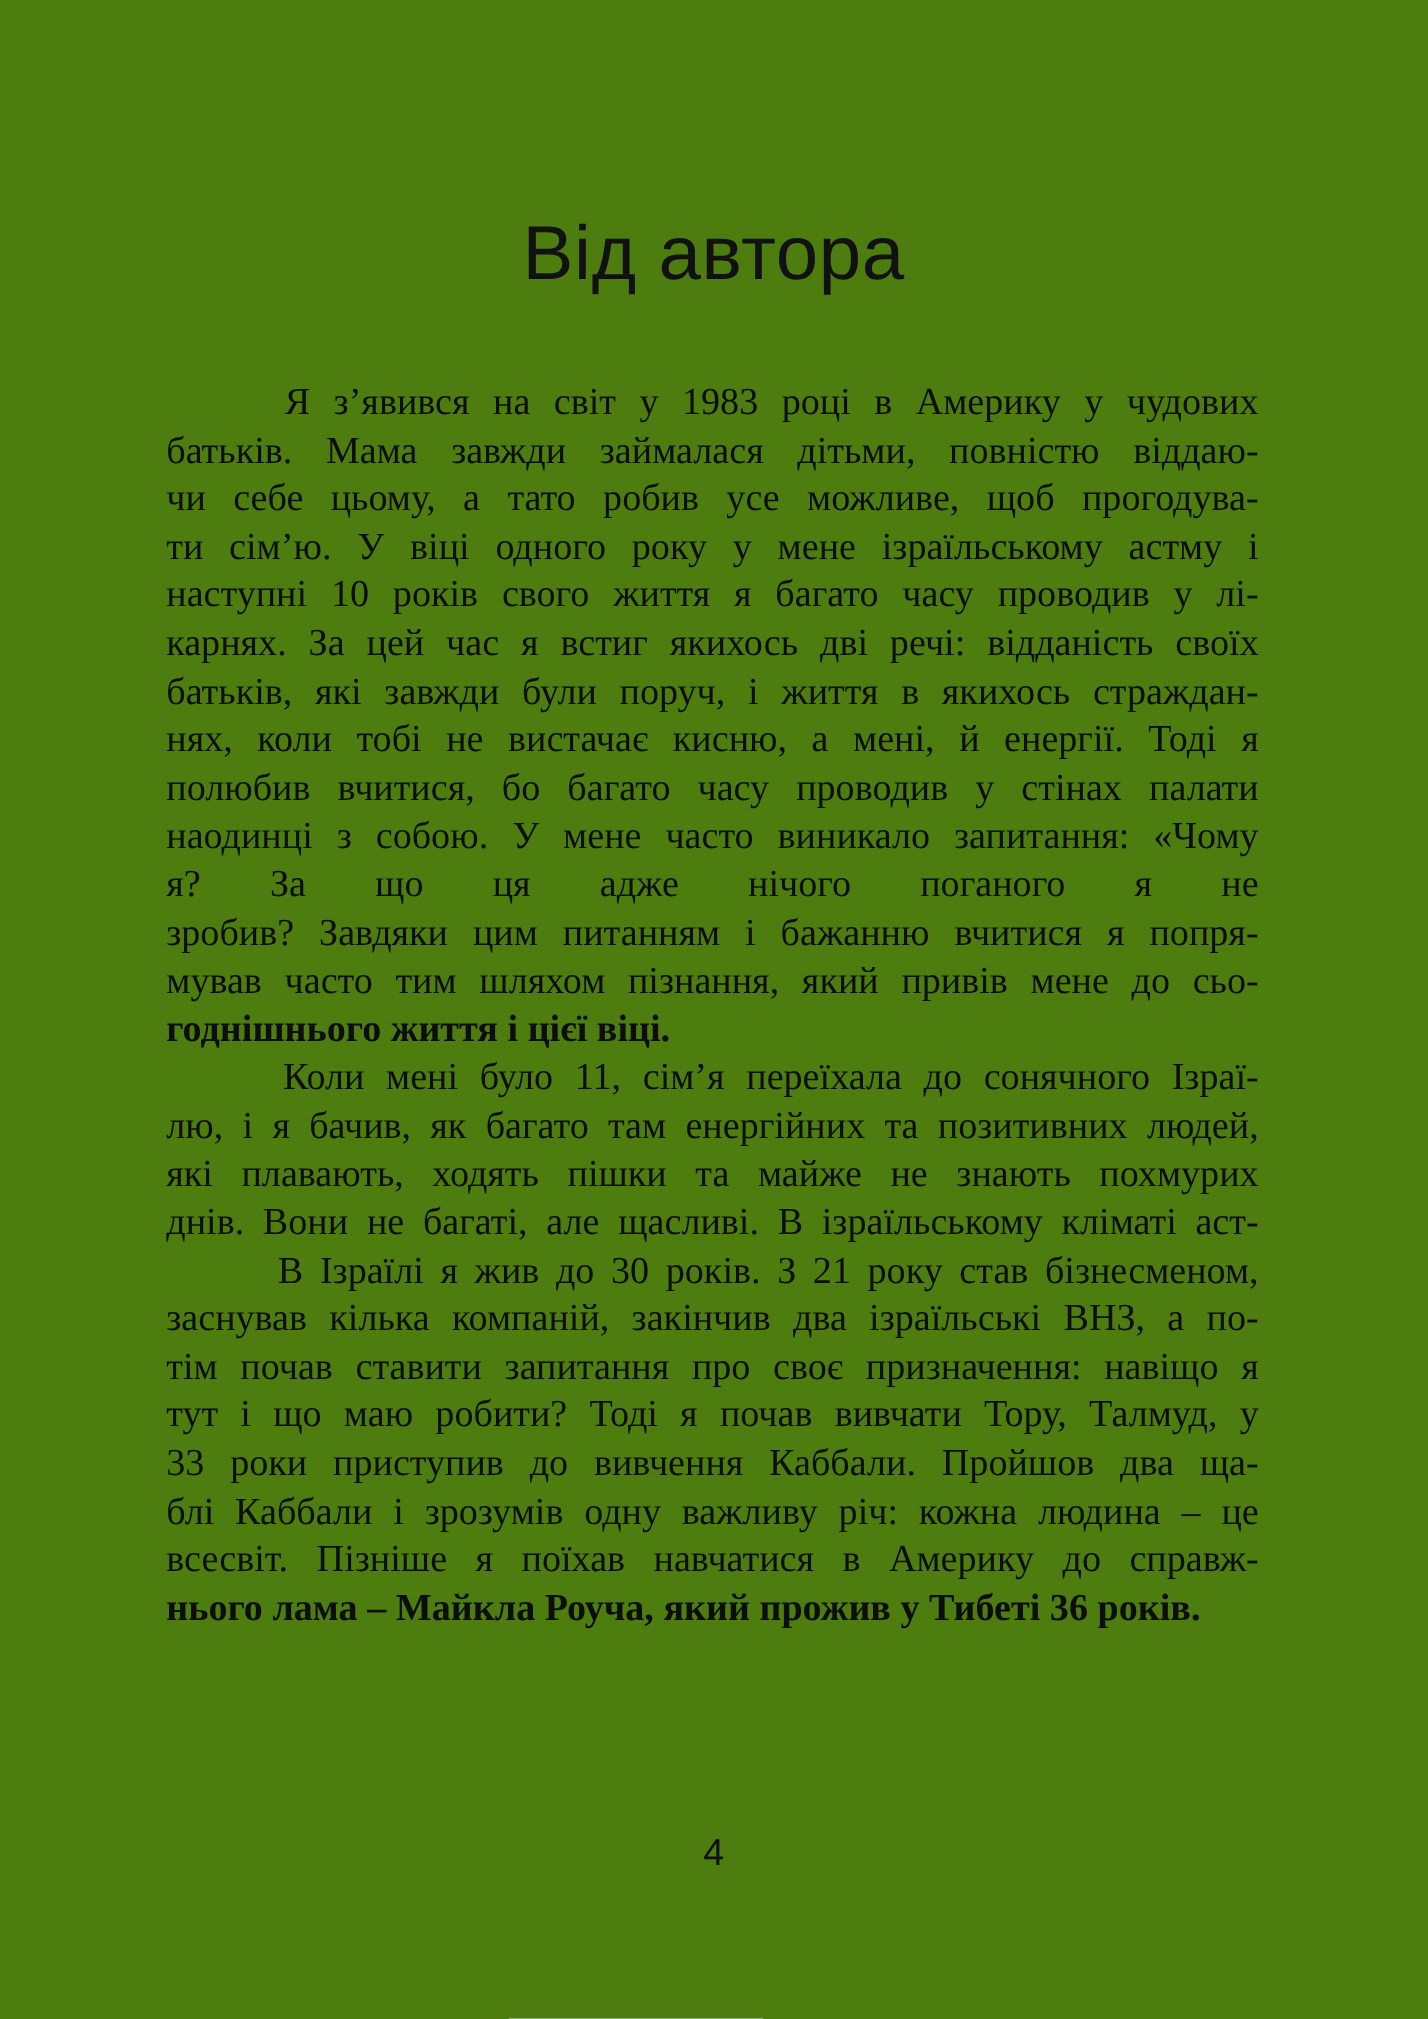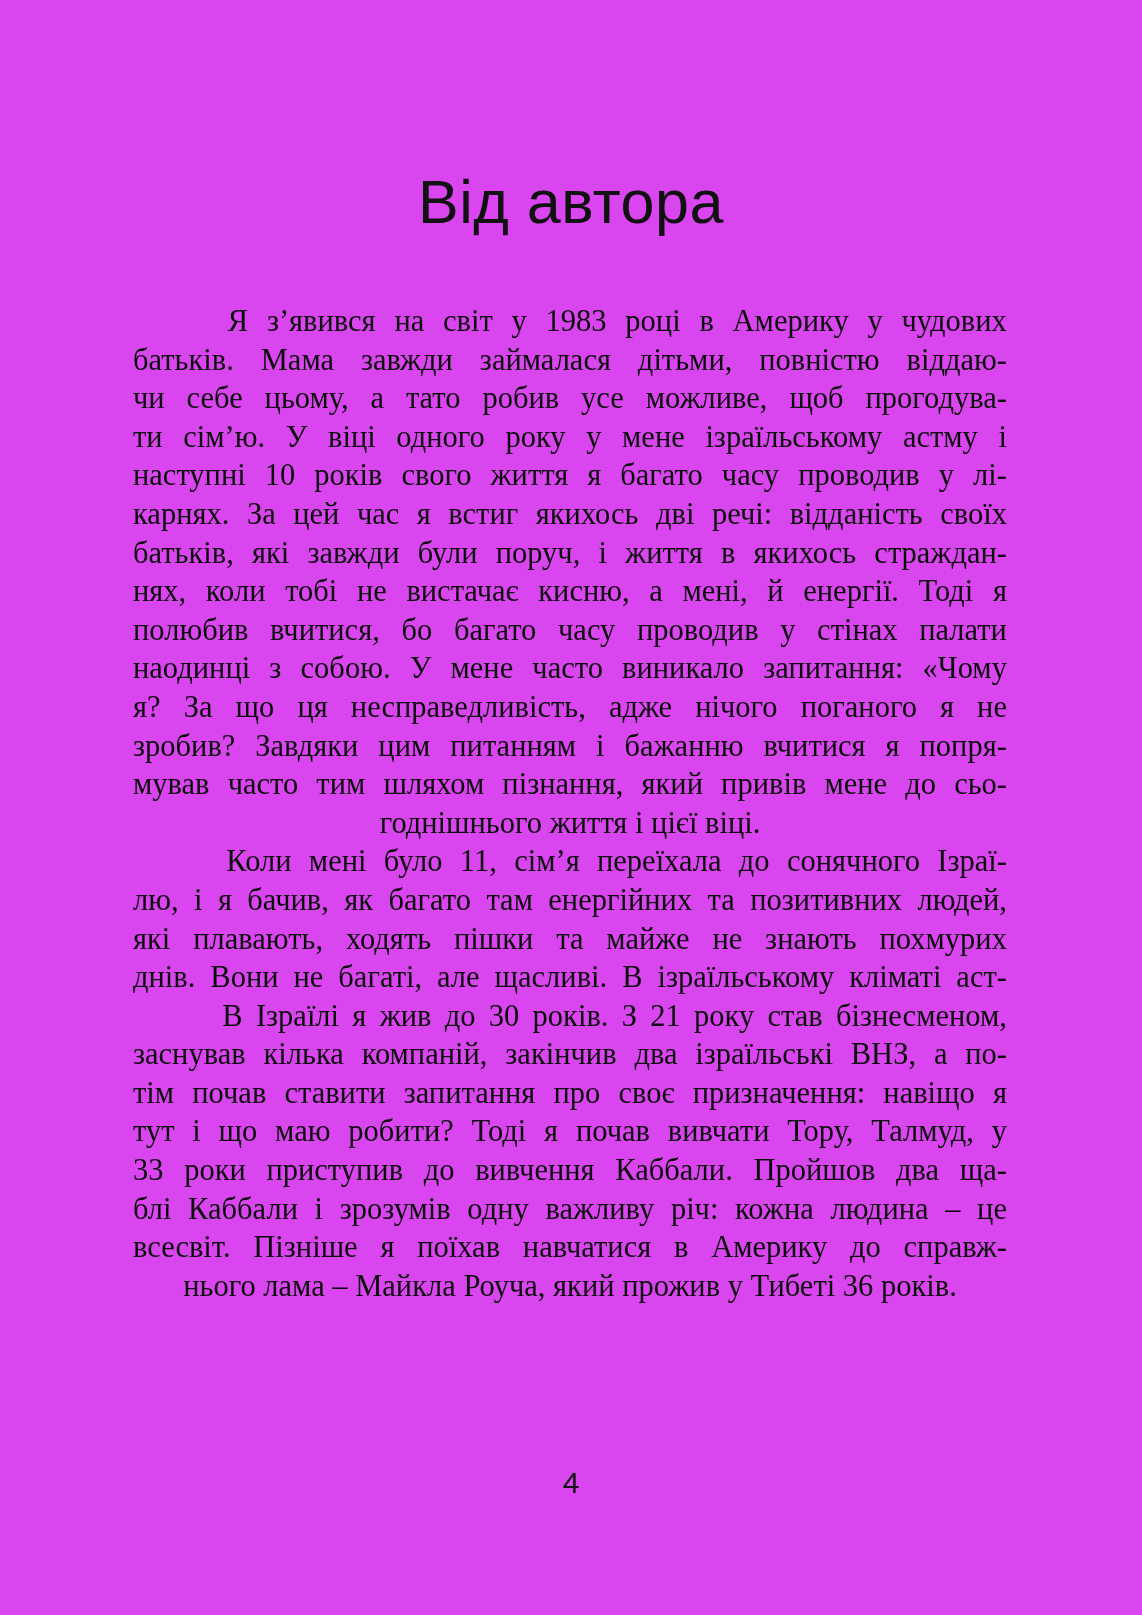--- a/index.html
+++ b/index.html
@@ -5,21 +5,21 @@
   html, body {
     margin: 0;
     padding: 0;
     background: #ffffff;
   }
   .page {
     position: relative;
     width: 1142px;
     height: 1615px;
     margin: 0 auto;
-    background: #d946ef;
+    background: #4d7c0f;
     overflow: hidden;
   }
   .page-title {
     position: absolute;
     top: 128px;
     left: 0;
     width: 1142px;
     text-align: center;
     font-family: "Liberation Sans", "DejaVu Sans", sans-serif;
     font-size: 61px;
@@ -49,21 +49,22 @@
   .para + .para {
     margin-top: 0;
   }
   
   .jline {
     display: flex;
     justify-content: space-between;
     white-space: pre;
   }
   .jline.last {
-    justify-content: center;
+    justify-content: flex-start;
+    font-weight: bold;
   }
   .jline.indent::before {
     content: "";
     display: inline-block;
     width: 76px;
     flex: none;
   }
   .jline > .w {
     flex: none;
   }
@@ -90,21 +91,21 @@
         <div class="jline indent"><span class="w">Я</span><span class="w">з’явився</span><span class="w">на</span><span class="w">світ</span><span class="w">у</span><span class="w">1983</span><span class="w">році</span><span class="w">в</span><span class="w">Америку</span><span class="w">у</span><span class="w">чудових</span></div>
         <div class="jline"><span class="w">батьків.</span><span class="w">Мама</span><span class="w">завжди</span><span class="w">займалася</span><span class="w">дітьми,</span><span class="w">повністю</span><span class="w">віддаю-</span></div>
         <div class="jline"><span class="w">чи</span><span class="w">себе</span><span class="w">цьому,</span><span class="w">а</span><span class="w">тато</span><span class="w">робив</span><span class="w">усе</span><span class="w">можливе,</span><span class="w">щоб</span><span class="w">прогодува-</span></div>
         <div class="jline"><span class="w">ти</span><span class="w">сім’ю.</span><span class="w">У</span><span class="w">віці</span><span class="w">одного</span><span class="w">року</span><span class="w">у</span><span class="w">мене</span><span class="w">ізраїльському</span><span class="w">астму</span><span class="w">і</span></div>
         <div class="jline"><span class="w">наступні</span><span class="w">10</span><span class="w">років</span><span class="w">свого</span><span class="w">життя</span><span class="w">я</span><span class="w">багато</span><span class="w">часу</span><span class="w">проводив</span><span class="w">у</span><span class="w">лі-</span></div>
         <div class="jline"><span class="w">карнях.</span><span class="w">За</span><span class="w">цей</span><span class="w">час</span><span class="w">я</span><span class="w">встиг</span><span class="w">якихось</span><span class="w">дві</span><span class="w">речі:</span><span class="w">відданість</span><span class="w">своїх</span></div>
         <div class="jline"><span class="w">батьків,</span><span class="w">які</span><span class="w">завжди</span><span class="w">були</span><span class="w">поруч,</span><span class="w">і</span><span class="w">життя</span><span class="w">в</span><span class="w">якихось</span><span class="w">страждан-</span></div>
         <div class="jline"><span class="w">нях,</span><span class="w">коли</span><span class="w">тобі</span><span class="w">не</span><span class="w">вистачає</span><span class="w">кисню,</span><span class="w">а</span><span class="w">мені,</span><span class="w">й</span><span class="w">енергії.</span><span class="w">Тоді</span><span class="w">я</span></div>
         <div class="jline"><span class="w">полюбив</span><span class="w">вчитися,</span><span class="w">бо</span><span class="w">багато</span><span class="w">часу</span><span class="w">проводив</span><span class="w">у</span><span class="w">стінах</span><span class="w">палати</span></div>
         <div class="jline"><span class="w">наодинці</span><span class="w">з</span><span class="w">собою.</span><span class="w">У</span><span class="w">мене</span><span class="w">часто</span><span class="w">виникало</span><span class="w">запитання:</span><span class="w">«Чому</span></div>
-        <div class="jline"><span class="w">я?</span><span class="w">За</span><span class="w">що</span><span class="w">ця</span><span class="w">несправедливість,</span><span class="w">адже</span><span class="w">нічого</span><span class="w">поганого</span><span class="w">я</span><span class="w">не</span></div>
+        <div class="jline"><span class="w">я?</span><span class="w">За</span><span class="w">що</span><span class="w">ця</span><span class="w">адже</span><span class="w">нічого</span><span class="w">поганого</span><span class="w">я</span><span class="w">не</span></div>
         <div class="jline"><span class="w">зробив?</span><span class="w">Завдяки</span><span class="w">цим</span><span class="w">питанням</span><span class="w">і</span><span class="w">бажанню</span><span class="w">вчитися</span><span class="w">я</span><span class="w">попря-</span></div>
         <div class="jline"><span class="w">мував</span><span class="w">часто</span><span class="w">тим</span><span class="w">шляхом</span><span class="w">пізнання,</span><span class="w">який</span><span class="w">привів</span><span class="w">мене</span><span class="w">до</span><span class="w">сьо-</span></div>
         <div class="jline last"><span class="w">годнішнього</span><span class="w"> </span><span class="w">життя</span><span class="w"> </span><span class="w">і</span><span class="w"> </span><span class="w">цієї</span><span class="w"> </span><span class="w">віці.</span></div>
       </div>
       <div class="para" style="text-indent: 0px;">
         <div class="jline indent"><span class="w">Коли</span><span class="w">мені</span><span class="w">було</span><span class="w">11,</span><span class="w">сім’я</span><span class="w">переїхала</span><span class="w">до</span><span class="w">сонячного</span><span class="w">Ізраї-</span></div>
         <div class="jline"><span class="w">лю,</span><span class="w">і</span><span class="w">я</span><span class="w">бачив,</span><span class="w">як</span><span class="w">багато</span><span class="w">там</span><span class="w">енергійних</span><span class="w">та</span><span class="w">позитивних</span><span class="w">людей,</span></div>
         <div class="jline"><span class="w">які</span><span class="w">плавають,</span><span class="w">ходять</span><span class="w">пішки</span><span class="w">та</span><span class="w">майже</span><span class="w">не</span><span class="w">знають</span><span class="w">похмурих</span></div>
         <div class="jline"><span class="w">днів.</span><span class="w">Вони</span><span class="w">не</span><span class="w">багаті,</span><span class="w">але</span><span class="w">щасливі.</span><span class="w">В</span><span class="w">ізраїльському</span><span class="w">кліматі</span><span class="w">аст-</span></div>
       </div>

